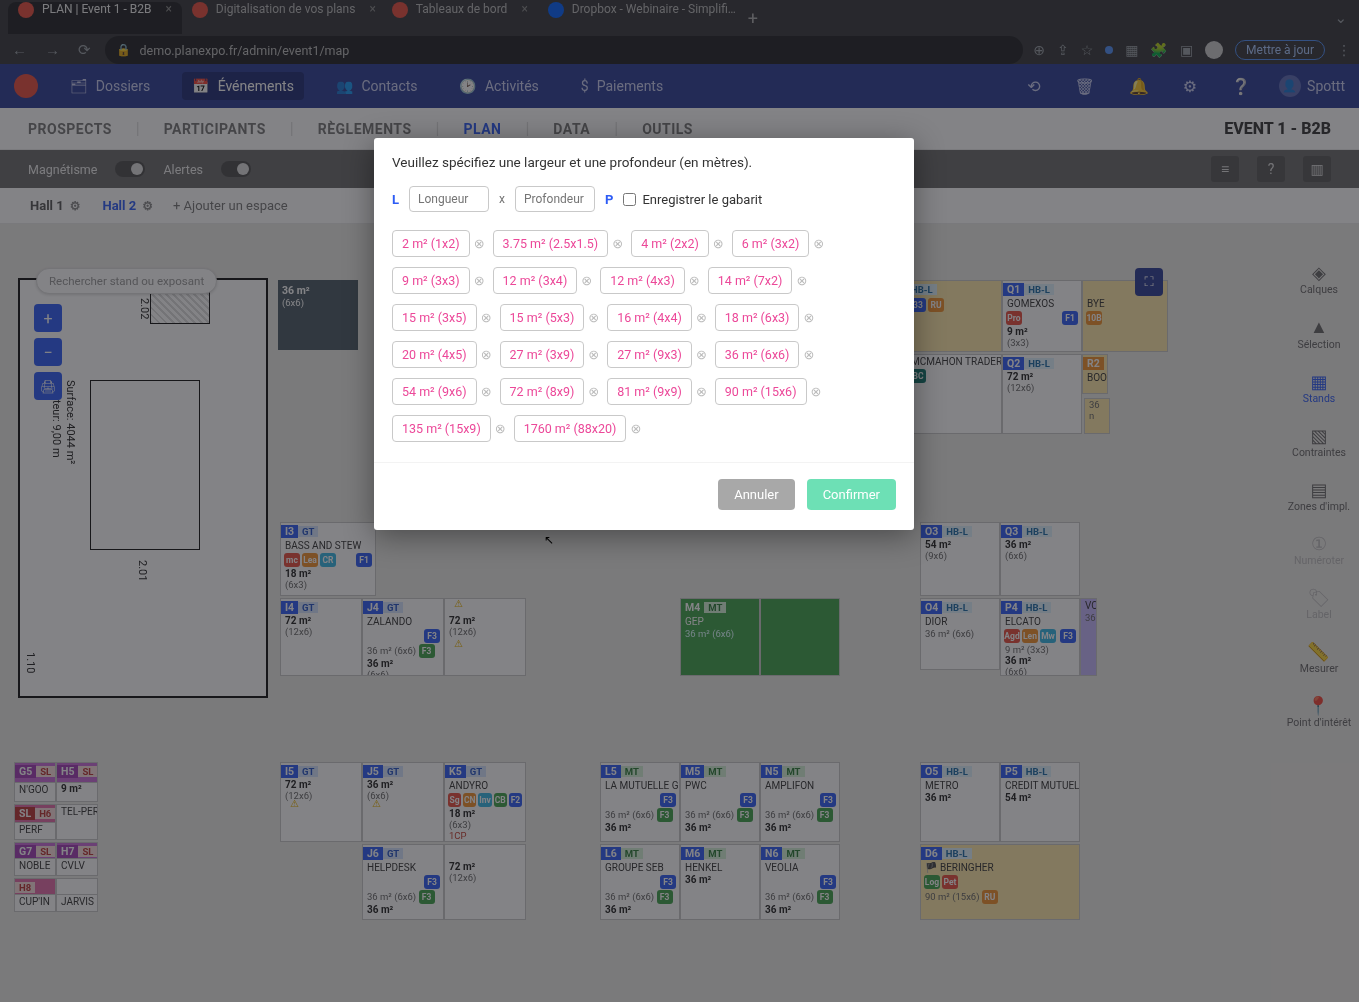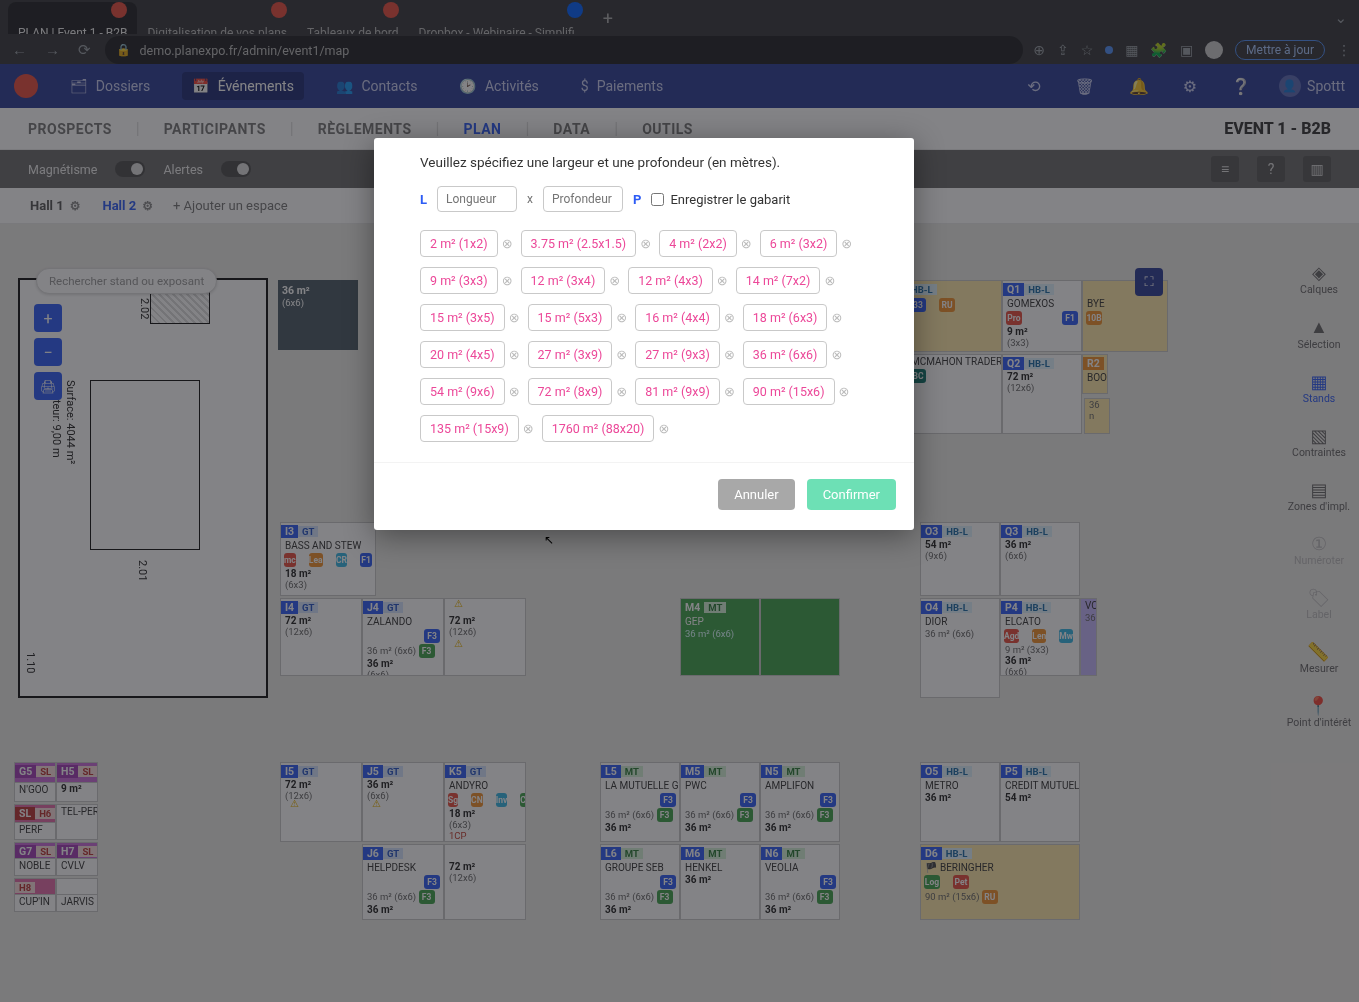--- a/index.html
+++ b/index.html
@@ -1,21 +1,21 @@
 <!DOCTYPE html>
 <html><head>
 <meta charset="utf-8">
 <style>
 * { box-sizing: border-box; margin: 0; padding: 0; font-family: -apple-system, BlinkMacSystemFont, "Segoe UI", Roboto, Arial, sans-serif; }
 body { width: 1359px; height: 1002px; overflow: hidden; background: #555; position: relative; }
 
 
 .browser-chrome { background: #35363a; height: 64px; }
 .tab-strip { display: flex; align-items: center; height: 36px; padding: 0 8px; gap: 0; }
-.browser-tab { display: flex; align-items: flex-end; gap: 8px; height: 32px; padding: 0 10px; color: #bbb; font-size: 12px; border-radius: 8px 8px 0 0; max-width: 200px; overflow: hidden; white-space: nowrap; position: relative; cursor: pointer; flex-direction: column;}
+.browser-tab { display: flex; align-items: flex-start; gap: 8px; height: 32px; padding: 0 10px; color: #bbb; font-size: 12px; border-radius: 8px 8px 0 0; max-width: 200px; overflow: hidden; white-space: nowrap; position: relative; cursor: pointer;}
 .browser-tab.active { background: #202124; color: #eee; }
 .browser-tab .favicon { width: 16px; height: 16px; border-radius: 50%; background: #e84c3d; flex-shrink: 0;}
 .browser-tab .close { color: #888; margin-left: 6px; cursor: pointer; }
 .tab-strip .new-tab { color: #aaa; font-size: 18px; padding: 0 10px; cursor: pointer; }
 .addr-bar { display: flex; align-items: center; height: 28px; padding: 0 8px; gap: 10px; }
 .nav-btn { color: #9aa0a6; font-size: 15px; cursor: pointer; padding: 2px 4px; }
 .url-box { flex: 1; display: flex; align-items: center; background: #202124; border-radius: 14px; height: 28px; padding: 0 12px; gap: 8px; color: #bbb; font-size: 12.5px; }
 .url-box .lock { color: #9aa0a6; font-size: 12px; }
 .ext-icons { display: flex; gap: 12px; align-items: center; color: #9aa0a6; font-size: 14px; }
 .ext-icons .update-pill { border: 1px solid #4f8ef7; color: #a9c8ff; border-radius: 14px; padding: 2px 10px; font-size: 12px; cursor: pointer;}
@@ -88,32 +88,32 @@
 .hdr .num.orange { background:#f1902a; }
 .hdr .num.purple { background:#a23db7; }
 .hdr .num.green { background:#3fa24a; }
 .hdr .cat { background:#d4e4ff; color:#2453c6; font-size:9.5px; padding: 0 4px; font-weight:700;}
 .hdr .cat.hbl { background:#dff3ff; color:#1b6aa6; }
 .hdr .cat.mt { background:#d4f1d8; color:#2a7a36;}
 .hdr .cat.sl { background:#fbdede; color:#b33;}
 .cell .name { font-size:10px; color:#333; padding: 1px 4px; white-space:nowrap; overflow:hidden;}
 .cell .area { font-size:10px; font-weight:700; color:#222; padding: 0 4px;}
 .cell .small { font-size:9.5px; color:#666; padding: 0 4px;}
-.cell .chips { display:flex; gap:13px; padding: 1px 3px;}
+.cell .chips { display:flex; gap:2px; padding: 1px 3px;}
 .chip { width:16px; height:14px; border-radius:3px; font-size:8.5px; color:#fff; display:flex;align-items:center;justify-content:center; font-weight:700;}
 .yw { color:#e7b100; font-size: 10px; padding: 0 4px;}
 .cell.tallbg-green { background:#3fa24a; }
 .darkstand { position:absolute; background:#4a5a64; color:#fff; font-size:10.5px; padding:4px; z-index:3;}
 
 
 .modal-backdrop { position:absolute; inset:0; background:rgba(30,30,35,.55); z-index:10; }
 .modal { position:absolute; left:374px; top:138px; width:540px; background:#fff; border-radius:3px; box-shadow: 0 6px 30px rgba(0,0,0,.4); z-index:11; }
 .modal-header { padding: 16px 18px 12px; border-bottom:1px solid #eee; }
 .modal-title { font-size:19px; font-weight:800; color:#222;}
-.modal-body { padding: 16px 18px 8px; margin-left: 28px; }
+.modal-body { padding: 16px 18px 8px; }
 .modal-body .instr { font-size: 13.5px; color:#333; margin-bottom: 16px;}
 .dims { display:flex; align-items:center; gap:10px; margin-bottom: 18px;}
 .dims .lab { color:#2d5cf5; font-weight:700; font-size: 13px;}
 .dims input { width:80px; border:1px solid #c9c9c9; border-radius:4px; padding:5px 8px; font-size:12px; color:#666;}
 .dims .x { color:#777; font-size:12px;}
 .dims .chk { display:flex; align-items:center; gap:6px; font-size:13px; color:#333; cursor:pointer;}
 .dims .chk input { width:auto;}
 .presets { display:flex; flex-wrap:wrap; gap: 10px 8px; margin-bottom:12px;}
 .preset { display:flex; align-items:center; gap:4px;}
 .preset .pill { border:1px solid #c9c9c9; border-radius:4px; padding: 5px 9px; font-size:12.5px; color:#ec4899; cursor: pointer;}
@@ -461,21 +461,21 @@
         <div class="hdr">
           <span class="num green">M4</span>
           <span class="cat mt">MT</span>
         </div>
         <div class="name" style="color:#fff">GEP</div>
         <div class="small" style="color:#dff">36 m² (6x6)</div>
       </div>
   <div class="cell tallbg-green" style="width:80px;height:78px"></div>
 </div>
     <div class="row" style="left:920px; top:340px;">
-      <div class="cell" style="width:80px;height:100px;">
+      <div class="cell" style="width:80px;height:72px;">
     <div class="hdr">
           <span class="num ">O4</span>
           <span class="cat hbl">HB-L</span>
         </div>
     <div class="name">DIOR</div>
 
     <div class="small">36 m² (6x6)</div>
 
   </div>
       <div class="cell" style="width:80px;height:78px;">

